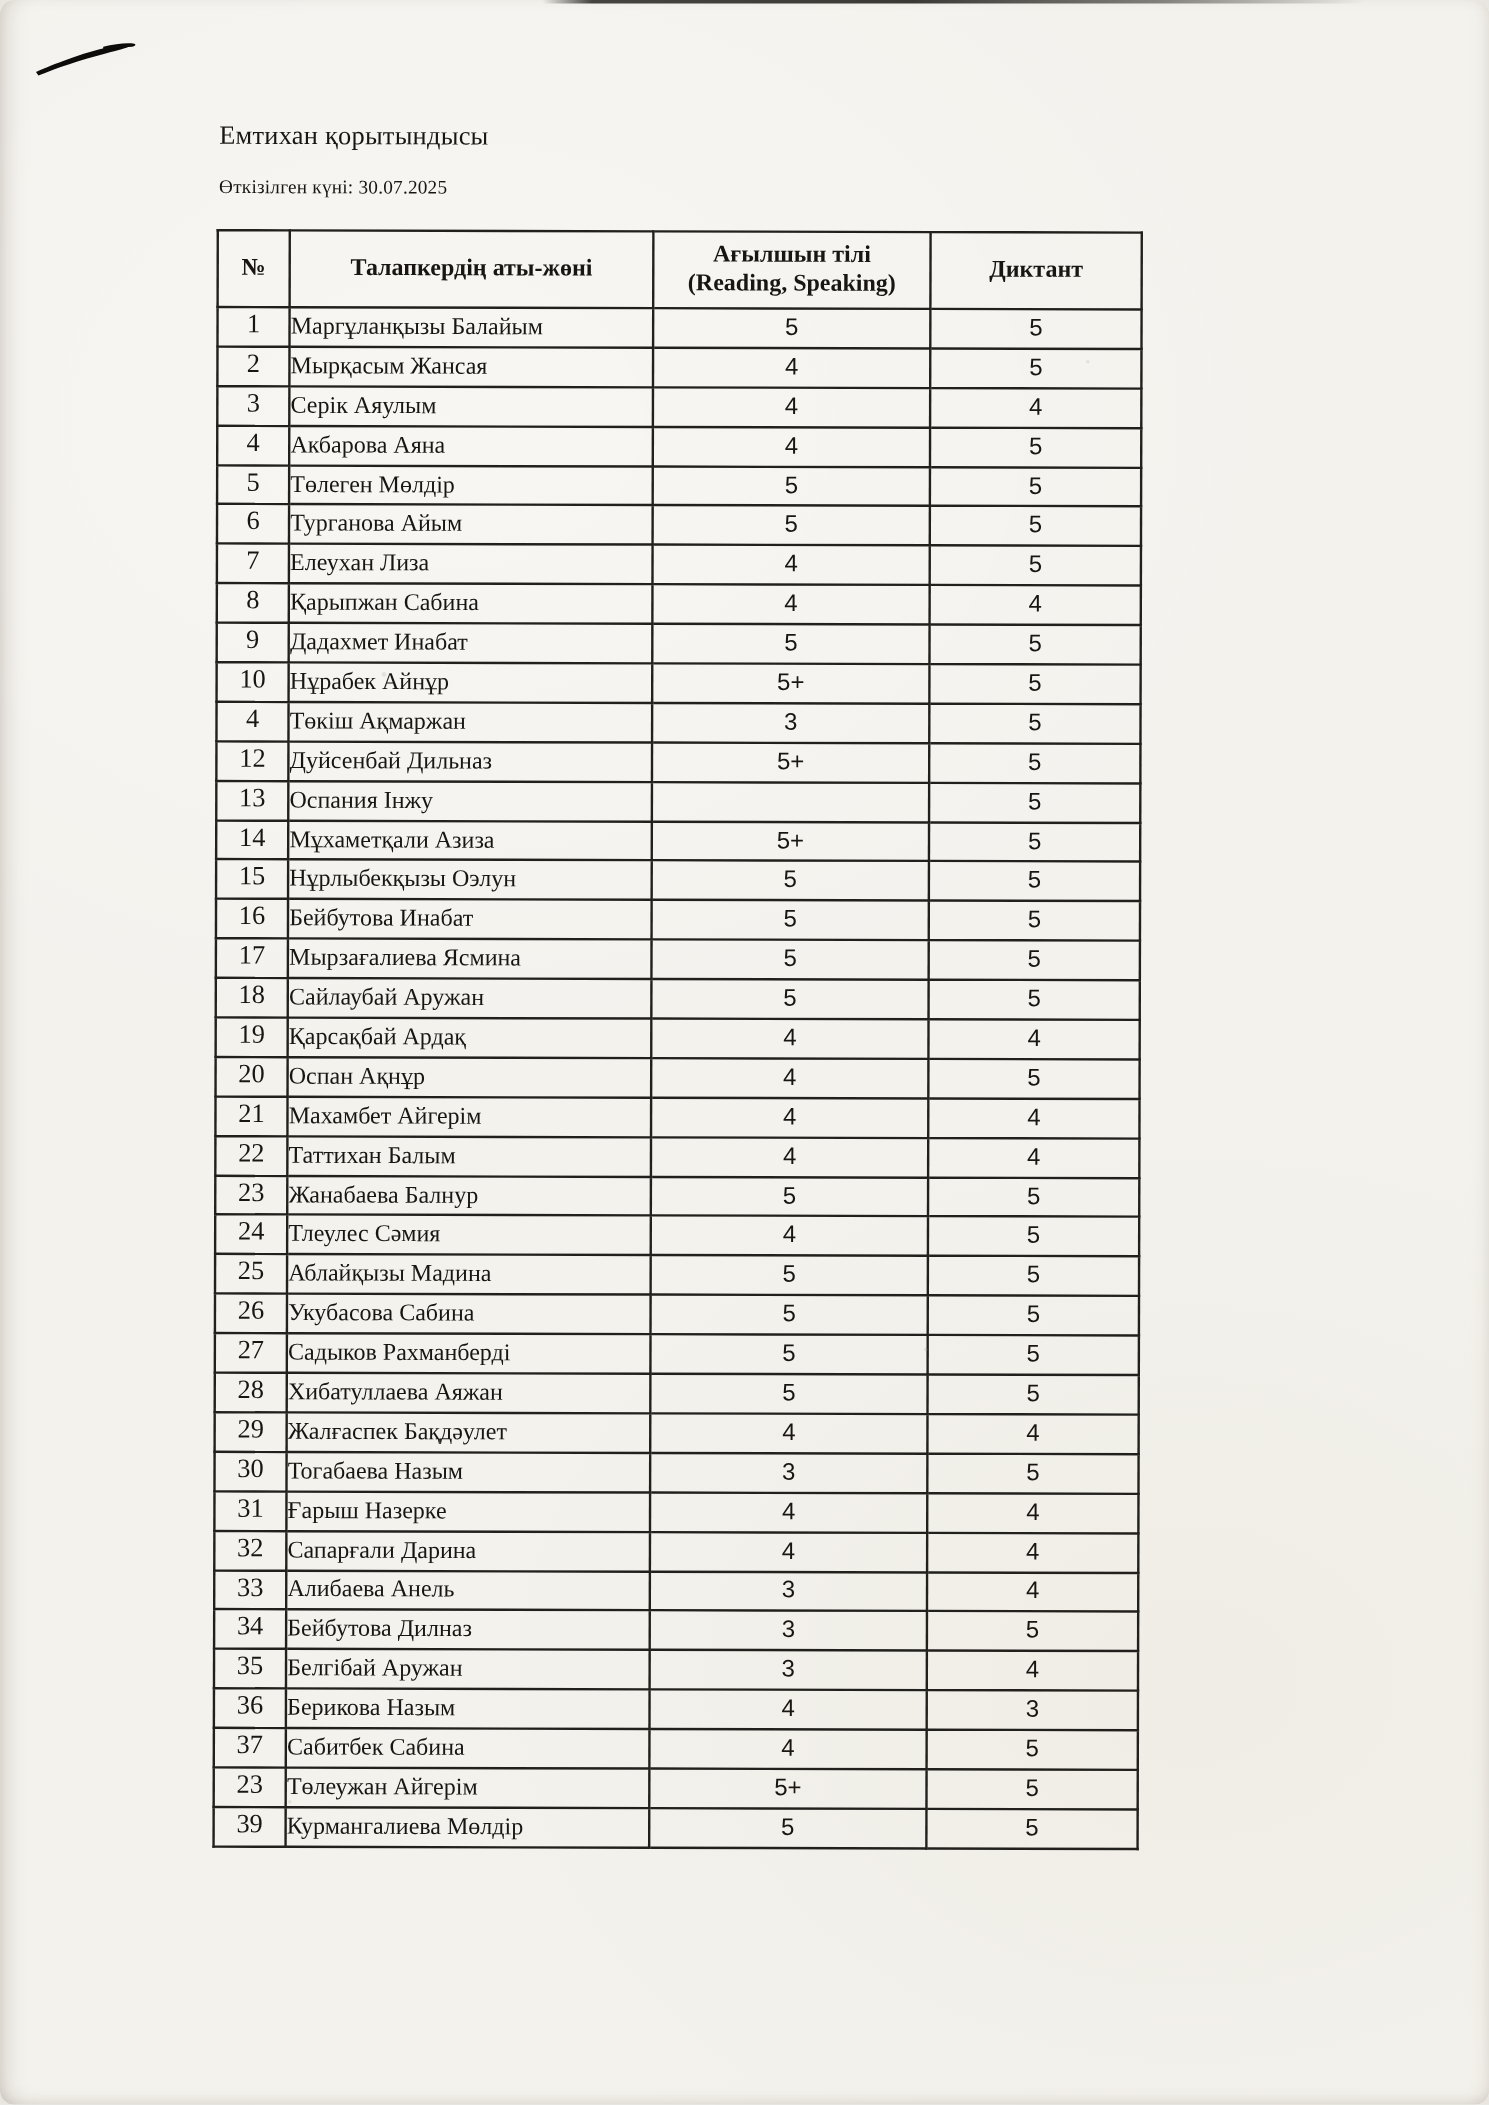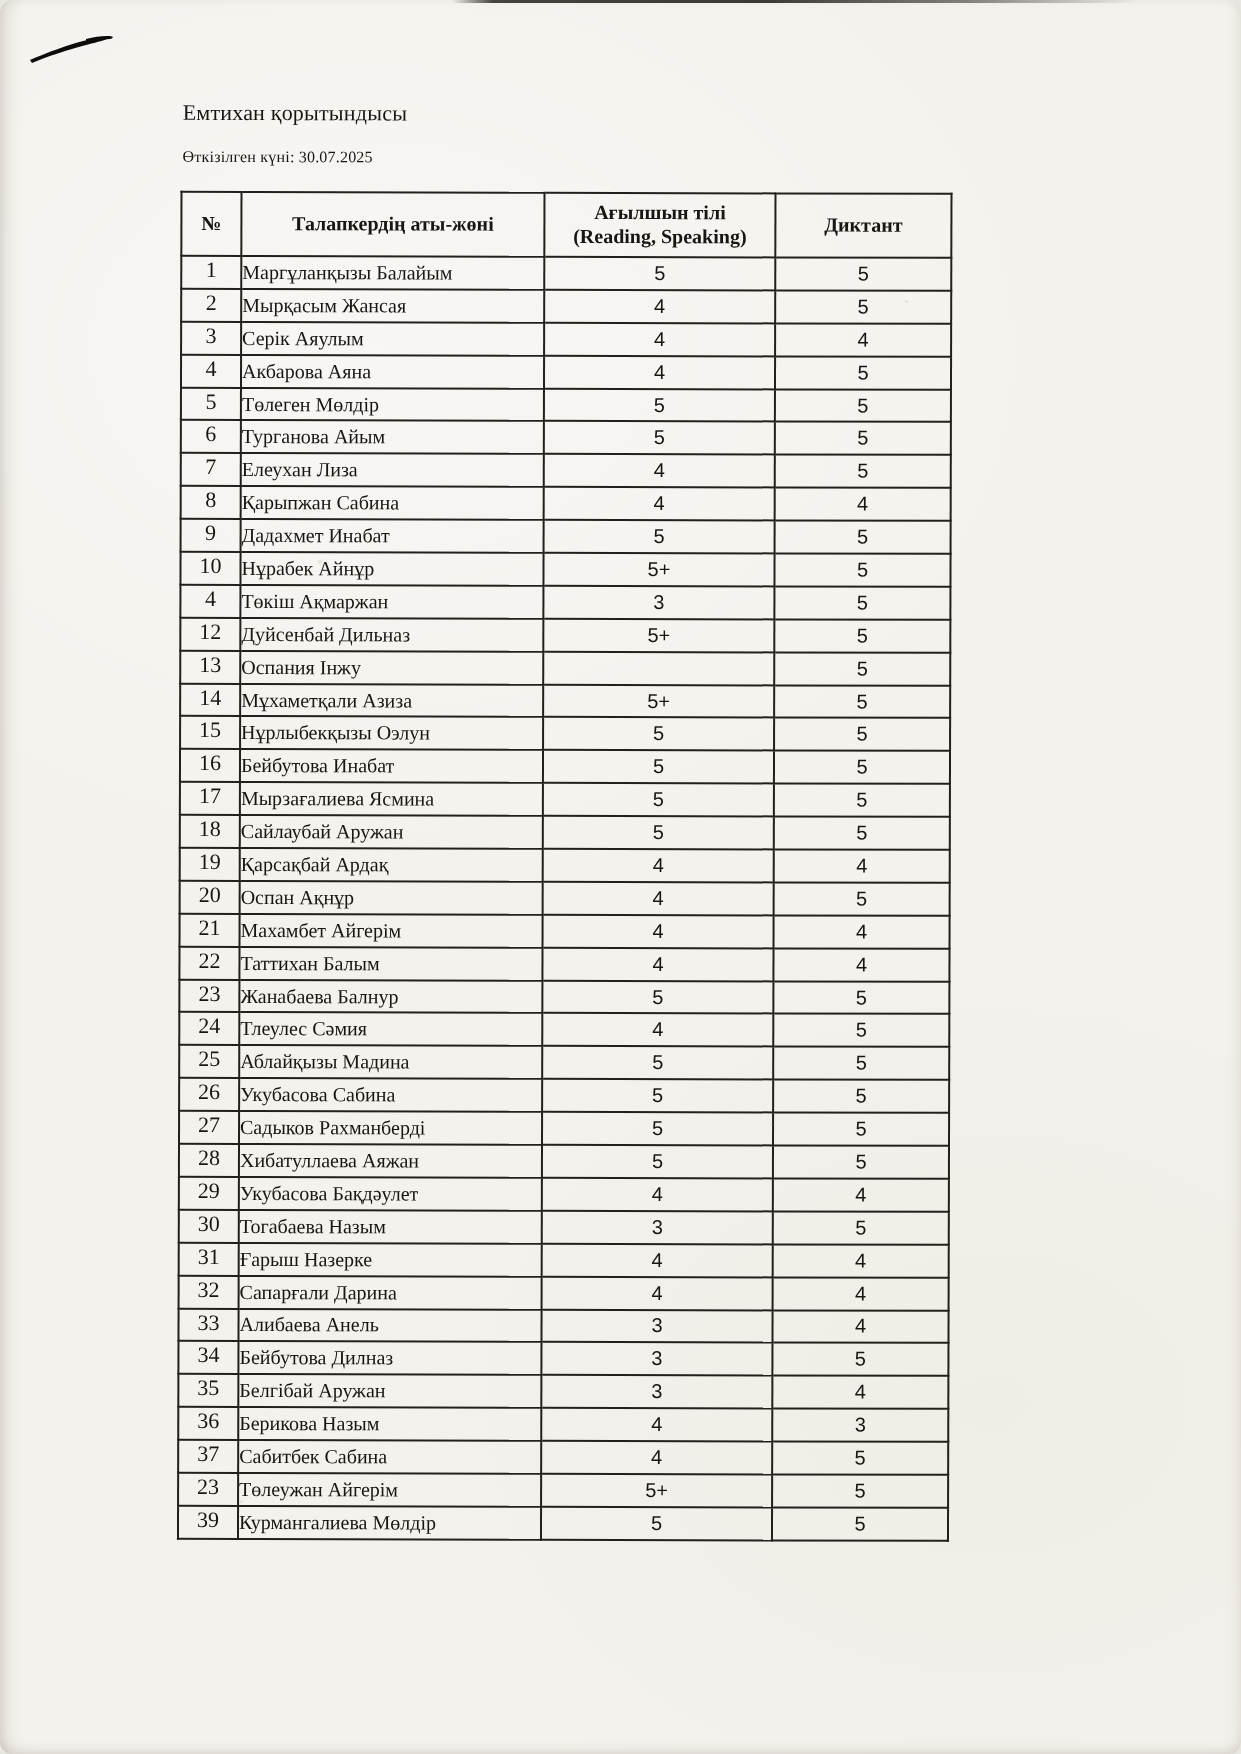--- a/index.html
+++ b/index.html
@@ -269,21 +269,21 @@
         <td class="score-cell">5</td>
       </tr>
           <tr>
         <td class="no-cell">28</td>
         <td class="name-cell">Хибатуллаева Аяжан</td>
         <td class="score-cell">5</td>
         <td class="score-cell">5</td>
       </tr>
           <tr>
         <td class="no-cell">29</td>
-        <td class="name-cell">Укубасова Бақдәулет</td>
+        <td class="name-cell">Жалғаспек Бақдәулет</td>
         <td class="score-cell">4</td>
         <td class="score-cell">4</td>
       </tr>
           <tr>
         <td class="no-cell">30</td>
         <td class="name-cell">Тогабаева Назым</td>
         <td class="score-cell">3</td>
         <td class="score-cell">5</td>
       </tr>
           <tr>

